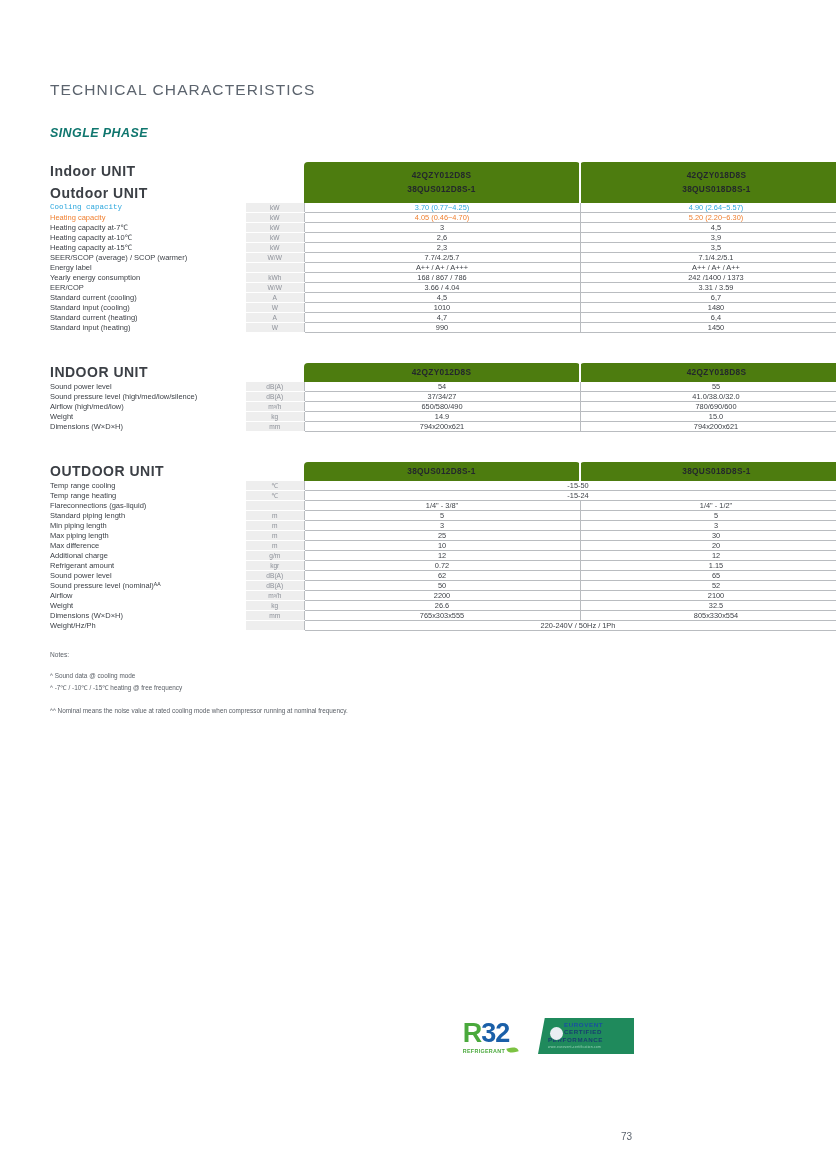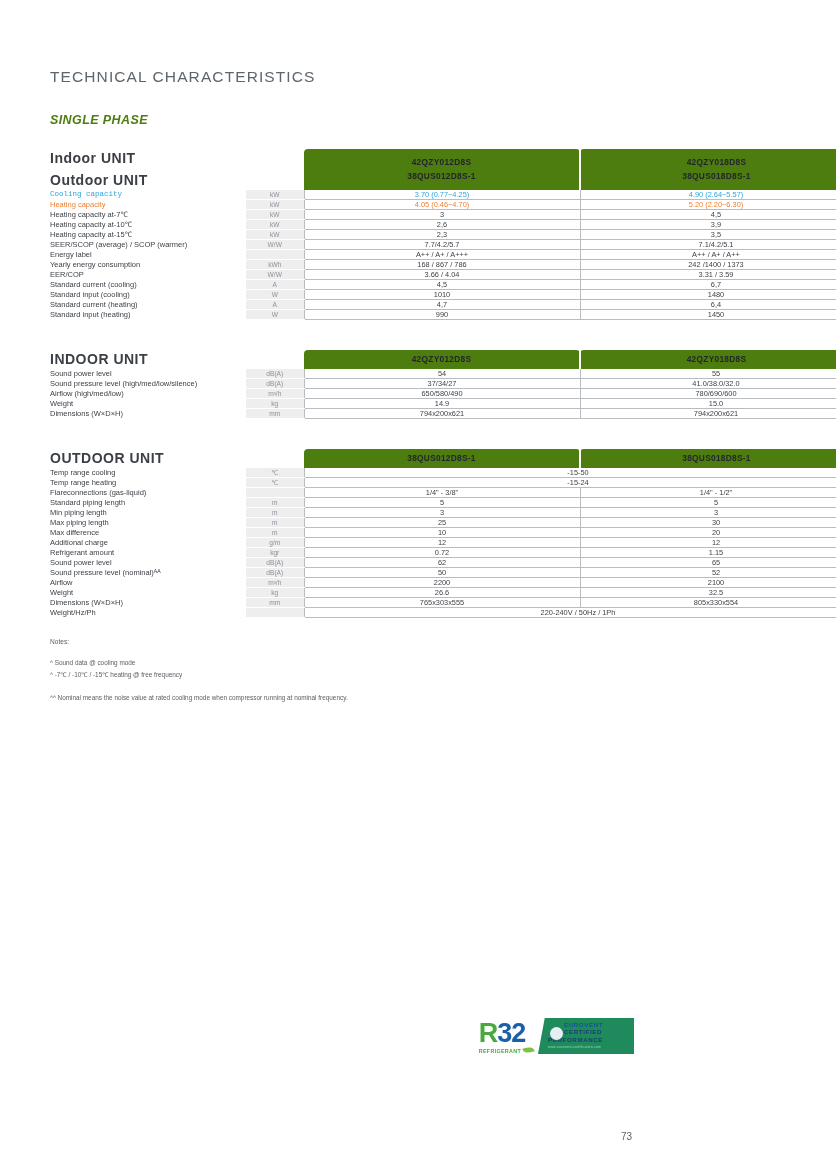--- a/index.html
+++ b/index.html
@@ -6,35 +6,35 @@
   html, body { margin: 0; padding: 0; }
   body {
     width: 836px;
     height: 1170px;
     background: #ffffff;
     font-family: "Liberation Sans", sans-serif;
     color: #3b3f45;
     position: relative;
     overflow: hidden;
   }
-  .page { position: relative; width: 684px; height: 1170px; padding: 0 50px; }
+  .page { position: relative; width: 684px; height: 1170px; padding: 13px 50px; }
 
   .title {
     font-size: 15.5px;
     letter-spacing: 1.1px;
     color: #5c646e;
     font-weight: 400;
     margin: 0;
     padding-top: 68px;
   }
   .subtitle {
     font-size: 12.5px;
     font-style: italic;
     font-weight: 700;
-    color: #4d7c0f;
+    color: #0f766e;
     letter-spacing: .4px;
     margin: 0;
     padding-top: 27px;
   }
 
   table.spec {
     width: 736px;
     border-collapse: collapse;
     table-layout: fixed;
     font-size: 7.4px;
@@ -102,21 +102,21 @@
   }
   .notes .nt-title { margin-bottom: 8px; font-size: 6.6px; }
   .notes .nt-last { margin-top: 10px; }
 
   .logos {
     position: absolute;
     right: 50px;
     top: 1018px;
     display: flex;
     align-items: flex-end;
-    gap: 4px;
+    gap: 20px;
   }
   .r32 { text-align: left; }
   .r32-main { font-size: 27px; font-weight: 700; line-height: .95; letter-spacing: -1px; }
   .r32-r { color: #4aa93c; }
   .r32-n { color: #1a5fa8; }
   .r32-sub { color: #4aa93c; font-size: 5.4px; font-weight: 700; letter-spacing: .3px; }
   .leaf { display: inline-block; width: 11px; height: 6px; background: #7cc242;
           border-radius: 0 80% 0 80%; transform: rotate(-18deg); margin-left: 2px; }
   .euro {
     width: 96px; height: 36px; background: #1f8a5c;

